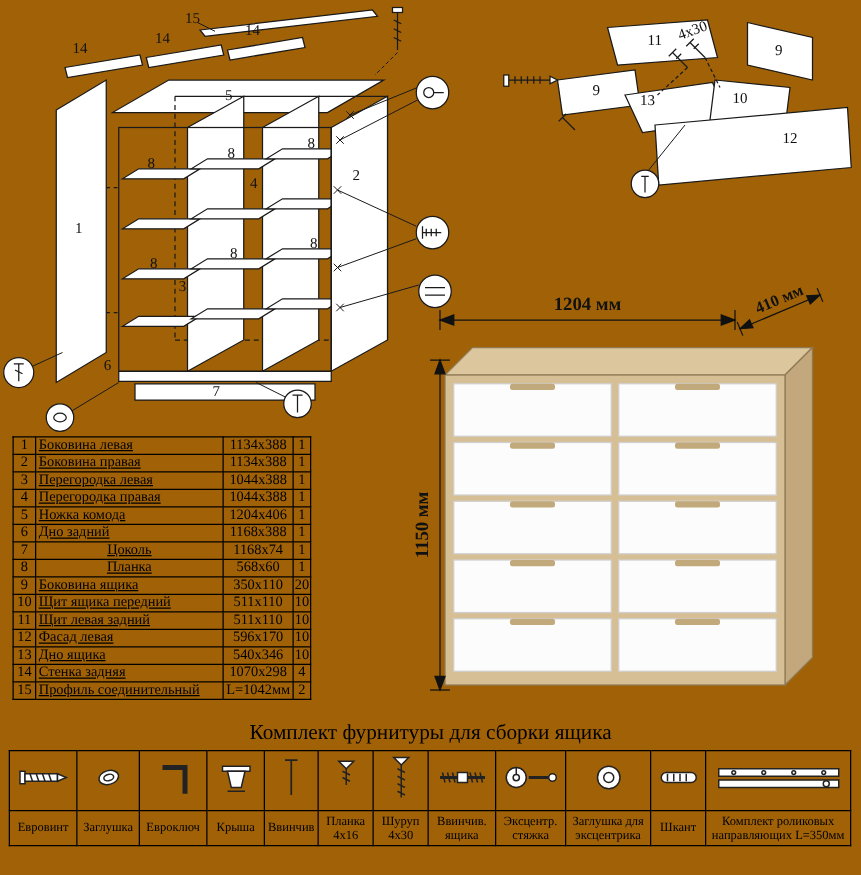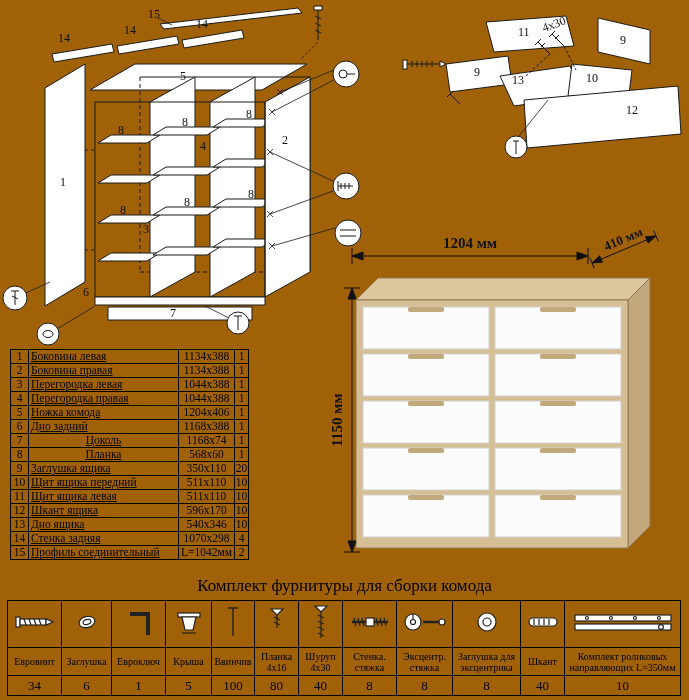--- a/index.html
+++ b/index.html
@@ -262,39 +262,39 @@
           <td class="c-qty">1</td>
         </tr>
         <tr>
           <td class="c-num">8</td>
           <td class="c-name ctr">Планка</td>
           <td class="c-size">568x60</td>
           <td class="c-qty">1</td>
         </tr>
         <tr>
           <td class="c-num">9</td>
-          <td class="c-name">Заглушка ящика</td>
+          <td class="c-name">Боковина ящика</td>
           <td class="c-size">350x110</td>
           <td class="c-qty">20</td>
         </tr>
         <tr>
           <td class="c-num">10</td>
           <td class="c-name">Щит ящика передний</td>
           <td class="c-size">511x110</td>
           <td class="c-qty">10</td>
         </tr>
         <tr>
           <td class="c-num">11</td>
-          <td class="c-name">Щит ящика левая</td>
+          <td class="c-name">Щит левая задний</td>
           <td class="c-size">511x110</td>
           <td class="c-qty">10</td>
         </tr>
         <tr>
           <td class="c-num">12</td>
-          <td class="c-name">Шкант ящика</td>
+          <td class="c-name">Фасад левая</td>
           <td class="c-size">596x170</td>
           <td class="c-qty">10</td>
         </tr>
         <tr>
           <td class="c-num">13</td>
           <td class="c-name">Дно ящика</td>
           <td class="c-size">540x346</td>
           <td class="c-qty">10</td>
         </tr>
         <tr>
@@ -360,21 +360,21 @@
     <g stroke="#111" stroke-width="1" fill="#111">
       <line x1="24" y1="58" x2="24" y2="322"></line>
       <polygon points="24,58 20,69 28,69"></polygon>
       <polygon points="24,322 20,311 28,311"></polygon>
       <line x1="16" y1="58" x2="32" y2="58"></line>
       <line x1="16" y1="322" x2="32" y2="322"></line>
     </g>
     <text class="dim" x="14" y="190" text-anchor="middle" transform="rotate(-90 14 190)">1150 мм</text>
   </svg>
 
-  <div class="hw-title">Комплект фурнитуры для сборки комода</div>
+  <div class="hw-title">Комплект фурнитуры для сборки ящика</div>
 
   <table class="hw">
     <colgroup>
       <col style="width:54px">
         <col style="width:50px">
         <col style="width:54px">
         <col style="width:46px">
       <col style="width:42px">
         <col style="width:44px">
         <col style="width:44px">
@@ -510,36 +510,22 @@
       </td>
     </tr>
     <tr>
       <td class="name-cell">Евровинт</td>
       <td class="name-cell">Заглушка</td>
       <td class="name-cell">Евроключ</td>
       <td class="name-cell">Крыша</td>
       <td class="name-cell">Ввинчив</td>
       <td class="name-cell">Планка 4х16</td>
       <td class="name-cell">Шуруп 4х30</td>
-      <td class="name-cell">Стенка. стяжка</td>
+      <td class="name-cell">Ввинчив. ящика</td>
       <td class="name-cell">Эксцентр. стяжка</td>
       <td class="name-cell">Заглушка для эксцентрика</td>
       <td class="name-cell">Шкант</td>
       <td class="name-cell">Комплект роликовых направляющих L=350мм</td>
     </tr>
-    <tr>
-      <td class="qty-cell">34</td>
-      <td class="qty-cell">6</td>
-      <td class="qty-cell">1</td>
-      <td class="qty-cell">5</td>
-      <td class="qty-cell">100</td>
-      <td class="qty-cell">80</td>
-      <td class="qty-cell">40</td>
-      <td class="qty-cell">8</td>
-      <td class="qty-cell">8</td>
-      <td class="qty-cell">8</td>
-      <td class="qty-cell">40</td>
-      <td class="qty-cell">10</td>
-    </tr>
   </tbody>
     </table>
 
 </div>
 
 </body></html>

